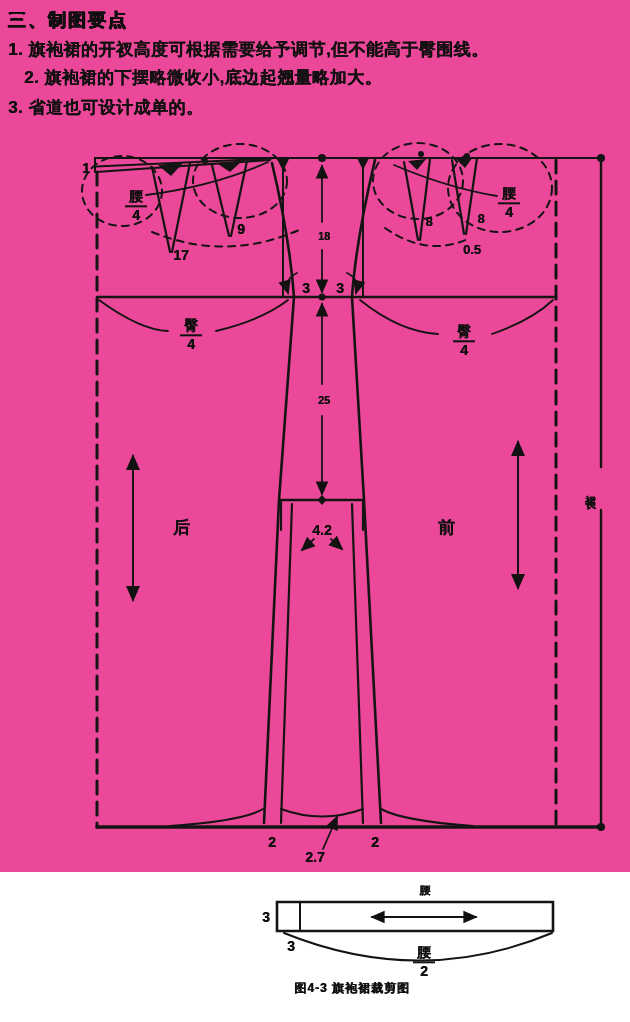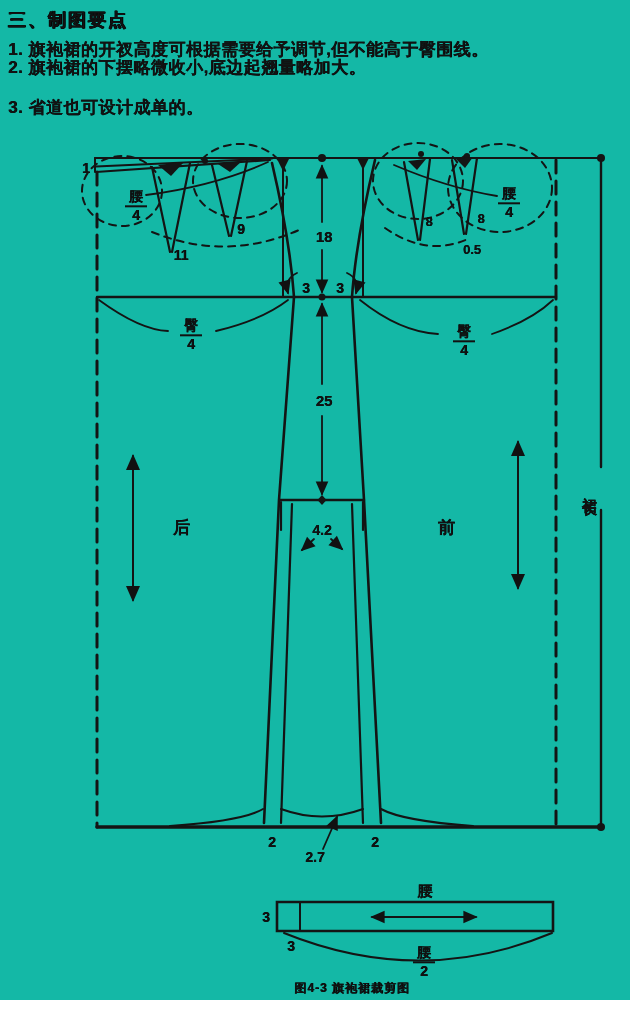--- a/index.html
+++ b/index.html
@@ -1,40 +1,40 @@
 <!DOCTYPE html>
 <html><head>
 <meta charset="utf-8">
 <style>
   html,body{margin:0;padding:0;}
   body{
     width:630px;height:1022px;background:#ffffff;
     font-family:"Liberation Sans","DejaVu Sans",sans-serif;
     color:#121212;position:relative;overflow:hidden;
   }
-  .page{position:relative;width:630px;height:1000px;background:#14b8a6;}
+  .page{position:relative;width:630px;height:872px;background:#ec4899;}
   .heading{
     position:absolute;left:8px;top:8px;
     font-size:18px;font-weight:900;letter-spacing:2px;
     text-shadow:.7px 0 0 #000,-.4px 0 0 #000,0 .4px 0 #000;
     white-space:nowrap;
   }
   .note{
     position:absolute;left:8px;font-size:17px;font-weight:700;
     letter-spacing:.5px;white-space:nowrap;
     text-shadow:.4px 0 0 #000;
   }
-  .n1{top:38px;} .n2{top:56px;} .n3{top:96px;}
+  .n1{top:38px;} .n2{top:66px;margin-left:16px;} .n3{top:96px;}
   svg{position:absolute;left:0;top:0;}
   .lbl{
     position:absolute;transform:translate(-50%,-50%);
     font-weight:700;color:#111;white-space:nowrap;line-height:1;
     text-shadow:.3px 0 0 #000;
   }
-  .fs13{font-size:13px;} .fs14{font-size:14px;} .fs15{font-size:15px;}
+  .fs13{font-size:13px;} .fs14{font-size:14px;} .fs15{font-size:11px;}
   .fs17{font-size:17px;letter-spacing:1px;}
   .frac{
     position:absolute;transform:translate(-50%,-50%);
     display:flex;flex-direction:column;align-items:center;
     font-weight:700;font-size:14px;line-height:1.05;color:#111;
     text-shadow:.3px 0 0 #000;
   }
   .frac .num{border-bottom:2px solid #111;padding:0 4px 1px;}
   .frac .den{padding-top:1px;}
   .vtext{writing-mode:vertical-rl;text-orientation:upright;letter-spacing:3px;}
@@ -180,21 +180,21 @@
     </g>
   </svg>
 
   <div class="lbl fs14" style="left:86px;top:168px;">1</div>
 
   <div class="frac" style="left:136px;top:206px;">
     <span class="num">腰</span>
     <span class="den">4</span>
   </div>
 
-  <div class="lbl fs14" style="left:181px;top:255px;">11</div>
+  <div class="lbl fs14" style="left:181px;top:255px;">17</div>
   <div class="lbl fs14" style="left:241px;top:229px;">9</div>
 
   <div class="lbl fs13" style="left:429px;top:221px;">8</div>
   <div class="lbl fs13" style="left:481px;top:218px;">8</div>
   <div class="lbl fs13" style="left:472px;top:249px;">0.5</div>
 
   <div class="frac" style="left:509px;top:203px;">
     <span class="num">腰</span>
     <span class="den">4</span>
   </div>

